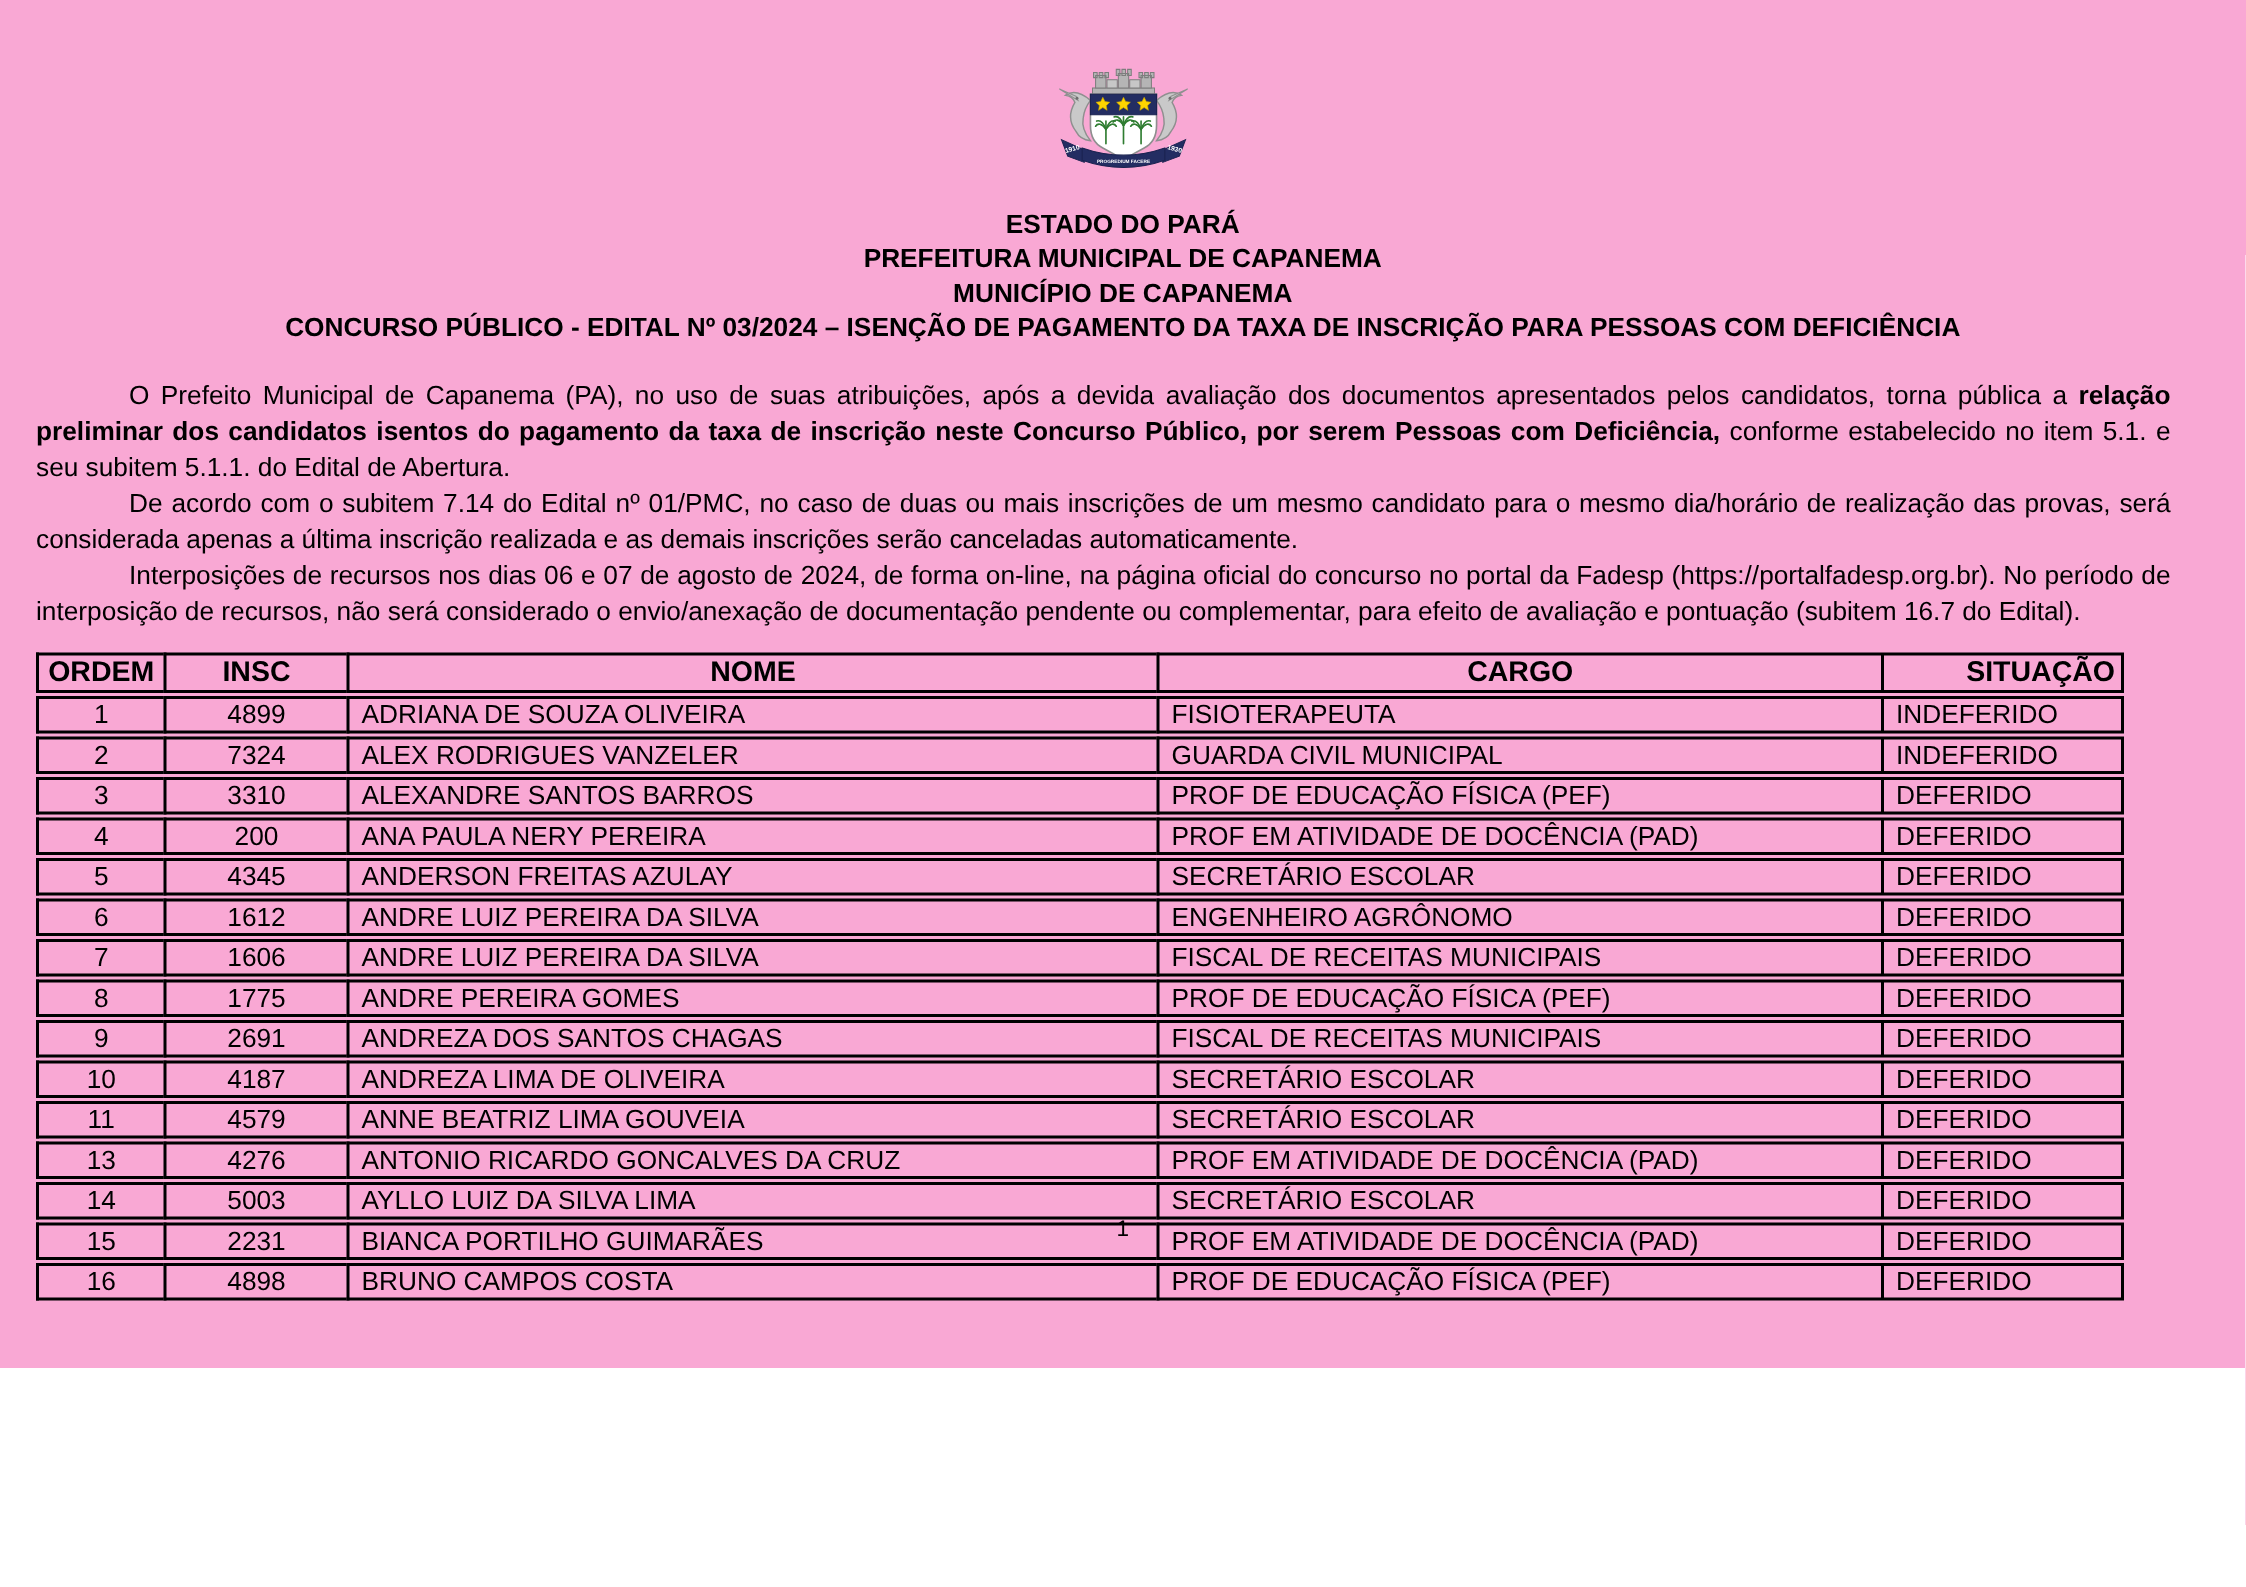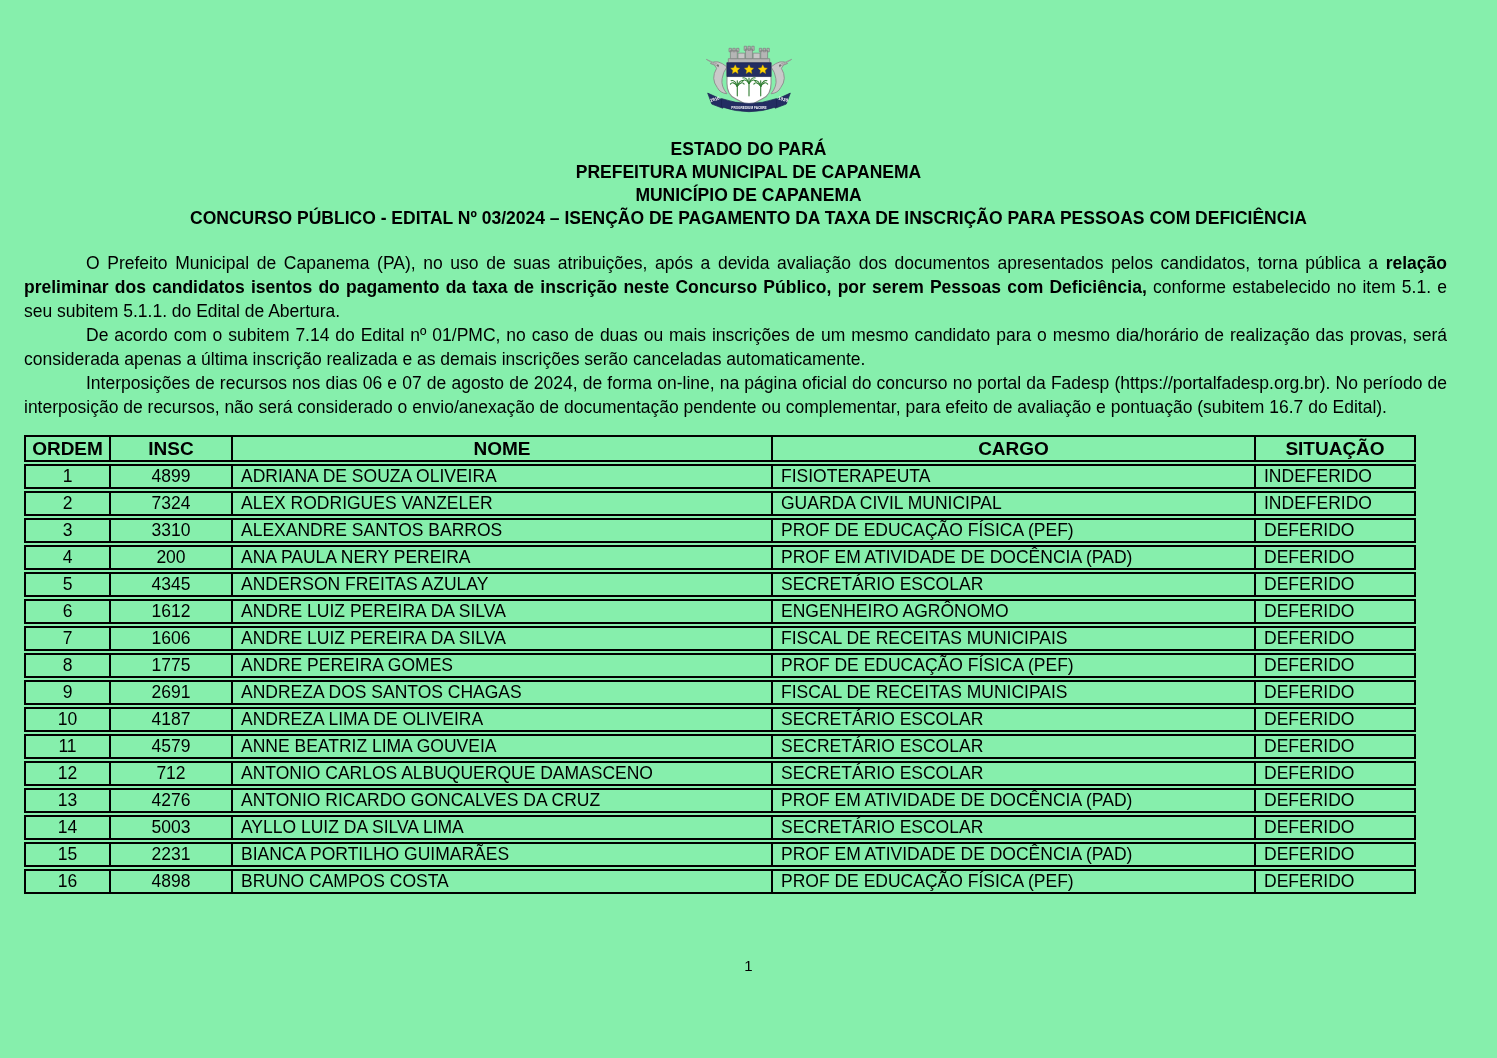--- a/index.html
+++ b/index.html
@@ -1,22 +1,22 @@
 <!DOCTYPE html>
 <html><head>
 <meta charset="utf-8">
 <style>
   * { box-sizing: border-box; }
   html, body { margin: 0; padding: 0; background: #ffffff; }
   .page {
     position: relative;
     width: 1497px;
-    height: 1058px;
+    height: 912px;
     margin: 0 auto;
-    background: #86efac;
+    background: #f9a8d4;
     color: #000000;
     font-family: "Liberation Sans", sans-serif;
     overflow: hidden;
   }
   .crest-wrap {
     display: flex;
     justify-content: center;
     padding-top: 32px;
   }
   .doc-header {
@@ -48,20 +48,21 @@
   }
   table.results th, table.results td {
     border-top: 2px solid #000;
     border-bottom: 2px solid #000;
     border-left: 2px solid #000;
     overflow: hidden;
     white-space: nowrap;
   }
   table.results th:last-child, table.results td:last-child {
     border-right: 2px solid #000;
+    text-align: right;
   }
   table.results th {
     font-weight: bold;
     text-align: center;
     font-size: 19px;
     height: 27px;
     padding: 0 4px;
   }
   table.results td {
     font-size: 17.5px;
@@ -259,27 +260,20 @@
               <td class="col4">DEFERIDO</td>
             </tr>
             <tr>
               <td class="col0">11</td>
               <td class="col1">4579</td>
               <td class="col2">ANNE BEATRIZ LIMA GOUVEIA</td>
               <td class="col3">SECRETÁRIO ESCOLAR</td>
               <td class="col4">DEFERIDO</td>
             </tr>
             <tr>
-              <td class="col0">12</td>
-              <td class="col1">712</td>
-              <td class="col2">ANTONIO CARLOS ALBUQUERQUE DAMASCENO</td>
-              <td class="col3">SECRETÁRIO ESCOLAR</td>
-              <td class="col4">DEFERIDO</td>
-            </tr>
-            <tr>
               <td class="col0">13</td>
               <td class="col1">4276</td>
               <td class="col2">ANTONIO RICARDO GONCALVES DA CRUZ</td>
               <td class="col3">PROF EM ATIVIDADE DE DOCÊNCIA (PAD)</td>
               <td class="col4">DEFERIDO</td>
             </tr>
             <tr>
               <td class="col0">14</td>
               <td class="col1">5003</td>
               <td class="col2">AYLLO LUIZ DA SILVA LIMA</td>

